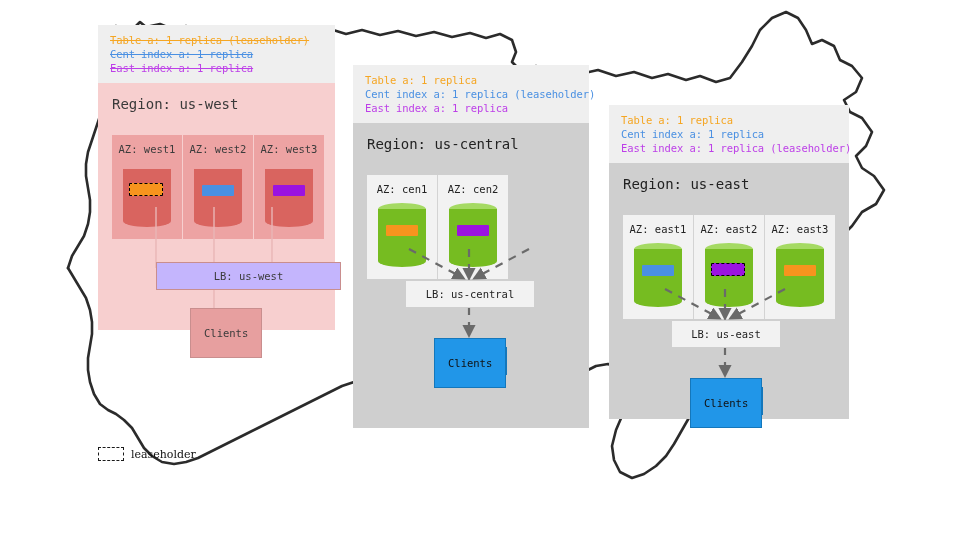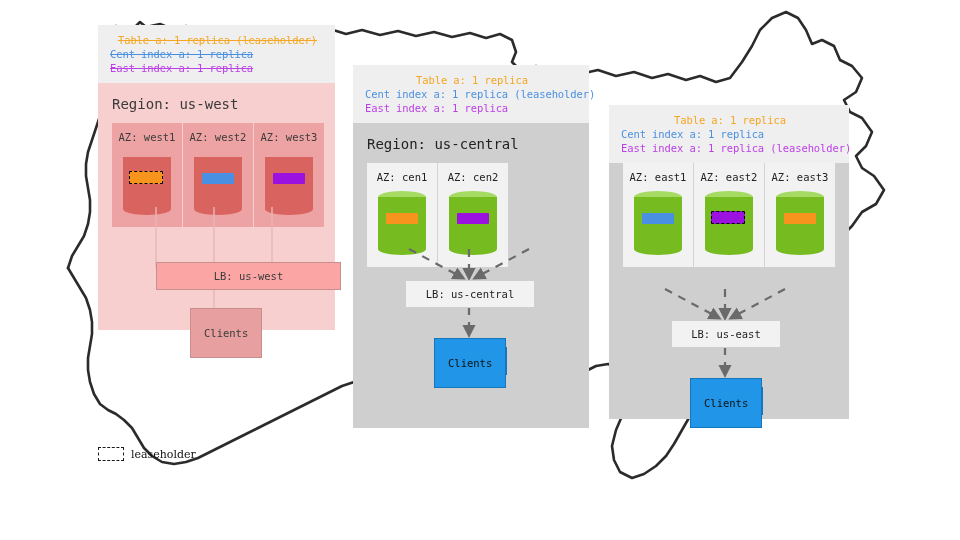--- a/index.html
+++ b/index.html
@@ -11,30 +11,30 @@
 
   .map-svg{position:absolute;left:0;top:0;width:960px;height:540px;}
 
   
   .region{position:absolute;}
   .legendbox{
     background:#efefef;padding:8px 10px 7px 12px;
     font-size:10.5px;line-height:14.2px;letter-spacing:-0.1px;white-space:nowrap;
   }
   .legendbox div{margin:0;}
-  .lg-table{color:#f5a623;text-align:center;}
+  .lg-table{color:#f5a623;}
   .lg-cent{color:#4a90e2;}
   .lg-east{color:#bd3fe8;}
   .legendbox.dead div{text-decoration:line-through;}
 
   .regionbody{padding:0 0 0 0;}
   .regionbody.active{background:#cfcfcf;}
   .regionbody.dead{background:#f7cfcf;}
 
-  .region-title{font-size:14px;color:#222;padding:13px 0 11px 14px;letter-spacing:0px;}
+  .region-title{font-size:14px;color:#222;padding:13px 0 23px 14px;letter-spacing:0px;}
   .region.dead .region-title{color:#3a3a3a;}
 
   .azrow{display:flex;margin:0 0 0 14px;position:relative;}
   .azbox{
     position:relative;width:70px;padding:8px 0 12px 0;box-sizing:content-box;
     display:flex;flex-direction:column;align-items:center;
   }
   .active .azbox{background:#f2f2f2;border-right:1.2px solid #d3d3d3;}
   .active .azbox:last-child{border-right:none;}
   .dead .azbox{background:#eda3a3;border-right:1.2px solid #f7cfcf;}
@@ -57,21 +57,21 @@
   .chip.lease{border:1.6px dashed #000;left:6px;top:20px;width:32px;height:11px;}
   .chip.orange{background:#f7941e;}
   .chip.blue{background:#4a90e2;}
   .chip.purple{background:#9b12e0;}
 
   
   .lb{
     position:absolute;background:#f2f2f2;border:1.2px solid #cfcfcf;
     font-size:10.5px;color:#222;text-align:center;padding:7px 10px;white-space:nowrap;
   }
-  .dead .lb{background:#fca5a5;border-color:#c98e8e;color:#3b3b3b;}
+  .dead .lb{background:#c4b5fd;border-color:#c98e8e;color:#3b3b3b;}
 
   .clients{position:absolute;}
   .clients .stack{position:absolute;}
   .clients .front{
     position:relative;background:#2196e8;border:1.2px solid #1477bb;
     font-size:10.5px;color:#111;padding:18px 13px;white-space:nowrap;text-align:center;
   }
   .clients.dead-c .front{background:#e79f9f;border-color:#c98e8e;color:#3b3b3b;}
   .clients.dead-c .stack{background:#e79f9f;border:1.2px solid #c98e8e;}
   .clients .stack{background:#2196e8;border:1.2px solid #1477bb;}
@@ -224,20 +224,21 @@
     </div>
   </div>
 
   <div class="region active" style="left:609px;top:105px;width:240px;">
     <div class="legendbox">
       <div class="lg-table">Table a: 1 replica</div>
       <div class="lg-cent">Cent index a: 1 replica</div>
       <div class="lg-east">East index a: 1 replica (leaseholder)</div>
     </div>
     <div class="regionbody active" style="height:256px;position:relative;">
+      <div class="region-title">Region: us-east</div>
 
       <div class="azrow">
         <div class="azbox">
           <div class="azlabel">AZ: east1</div>
           <div class="cyl green">
             <div class="top"></div>
             <div class="bot"></div>
             <div class="body"></div>
             <div class="chip blue"></div>
           </div>

